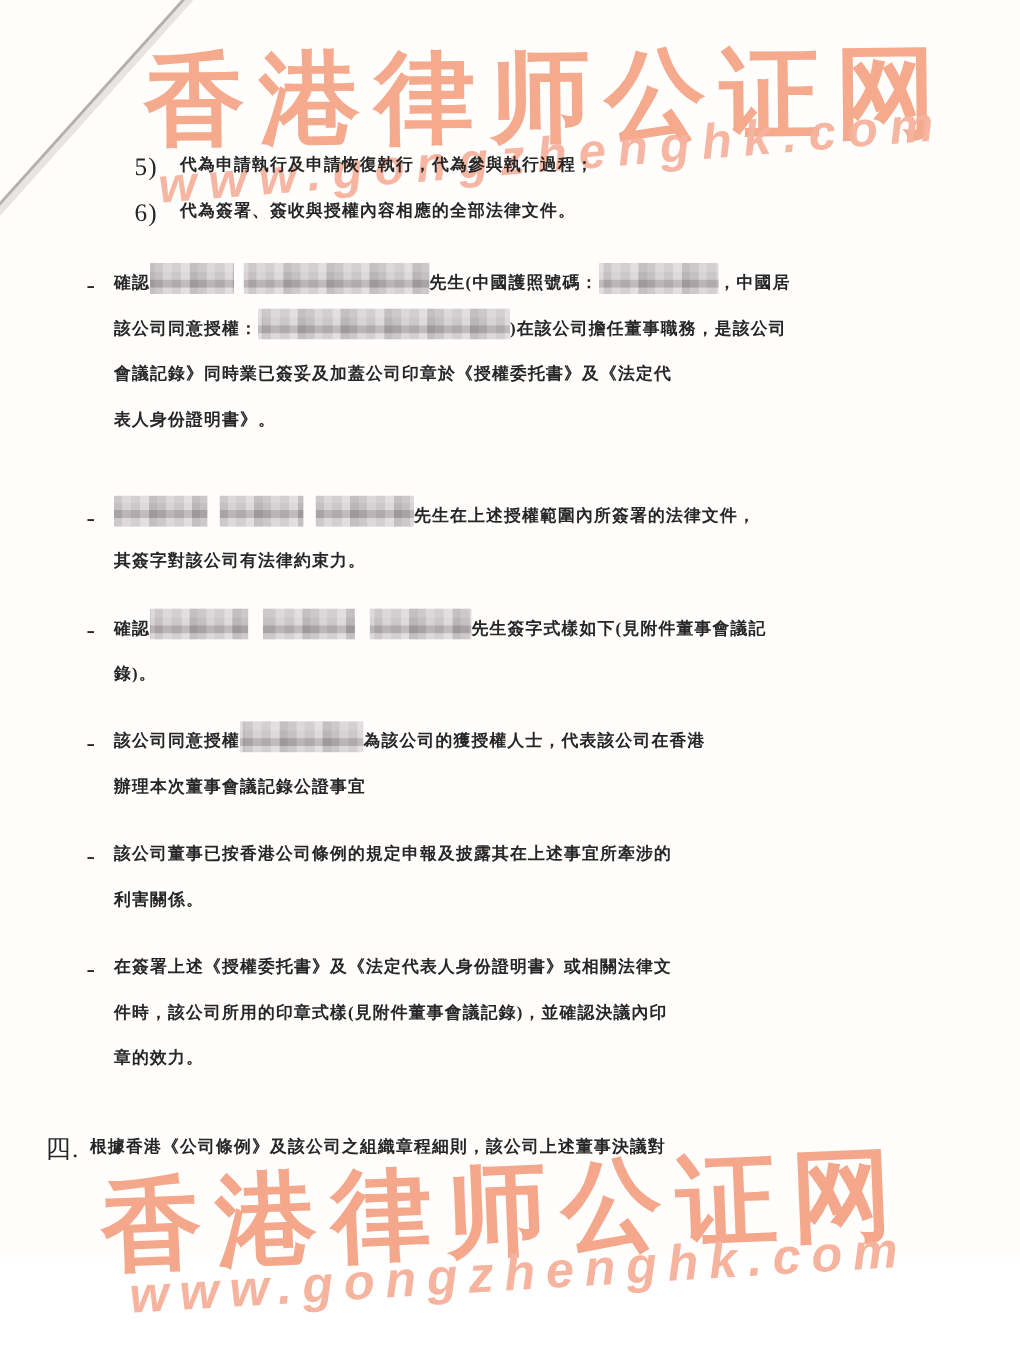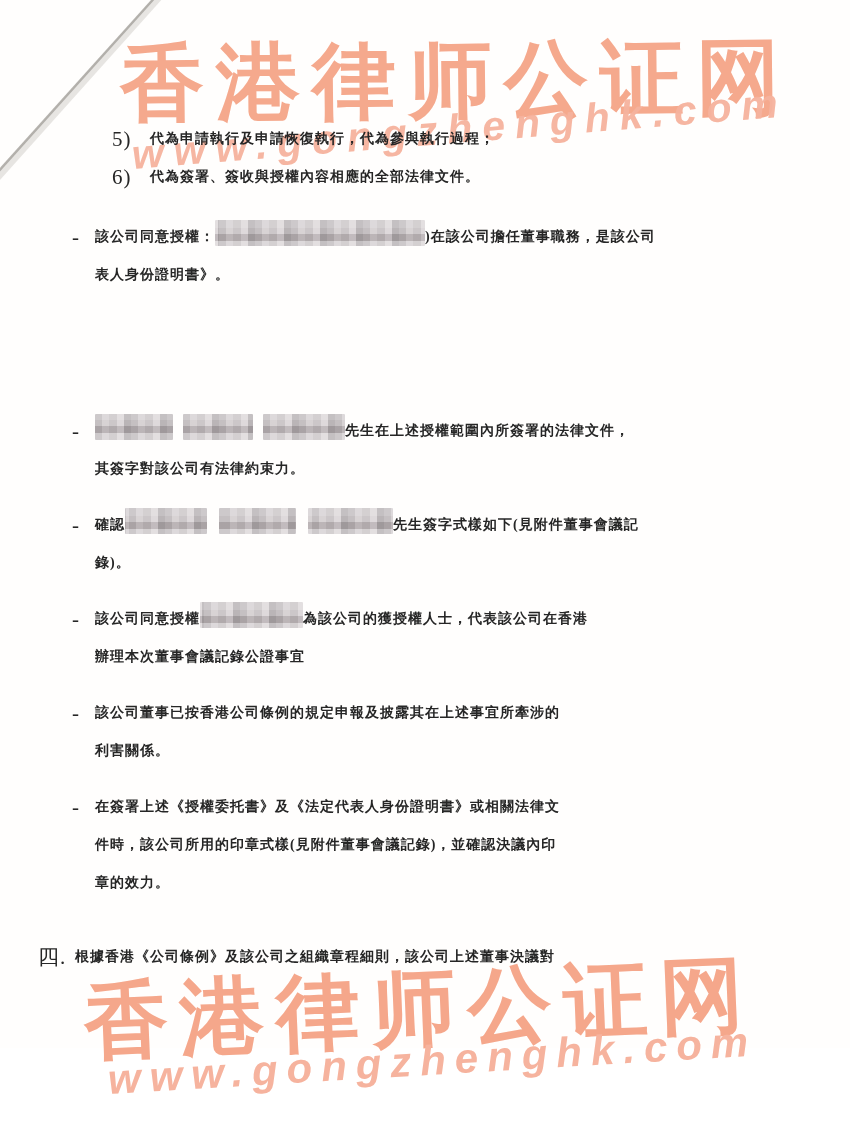--- a/index.html
+++ b/index.html
@@ -93,21 +93,23 @@
         </div>
         <div class="num-row">
           <span class="num">6)</span>
           <span class="line">代為簽署、簽收與授權內容相應的全部法律文件。</span>
         </div>
       </div>
     <div class="bullet-list">
         <div class="bullet">
           <span class="dash">-</span>
           <div class="lines">
+            <div class="line"><span>確認</span><span class="redact" style="width: 70px;"></span><span class="rgap" style="width: 8px;"></span><span class="redact" style="width: 155px;"></span><span>先生(中國護照號碼：</span><span class="redact" style="width: 100px;"></span><span>，中國居</span></div>
             <div class="line"><span>該公司同意授權：</span><span class="redact" style="width: 210px;"></span><span>)在該公司擔任董事職務，是該公司</span></div>
+            <div class="line"><span>會議記錄》同時業已簽妥及加蓋公司印章於《授權委托書》及《法定代</span></div>
             <div class="line"><span>表人身份證明書》。</span></div>
           </div>
         </div>
         <div class="bullet">
           <span class="dash">-</span>
           <div class="lines">
             <div class="line"><span class="redact" style="width: 78px;"></span><span class="rgap" style="width: 10px;"></span><span class="redact" style="width: 70px;"></span><span class="rgap" style="width: 10px;"></span><span class="redact" style="width: 82px;"></span><span>先生在上述授權範圍內所簽署的法律文件，</span></div>
             <div class="line"><span>其簽字對該公司有法律約束力。</span></div>
           </div>
         </div>

